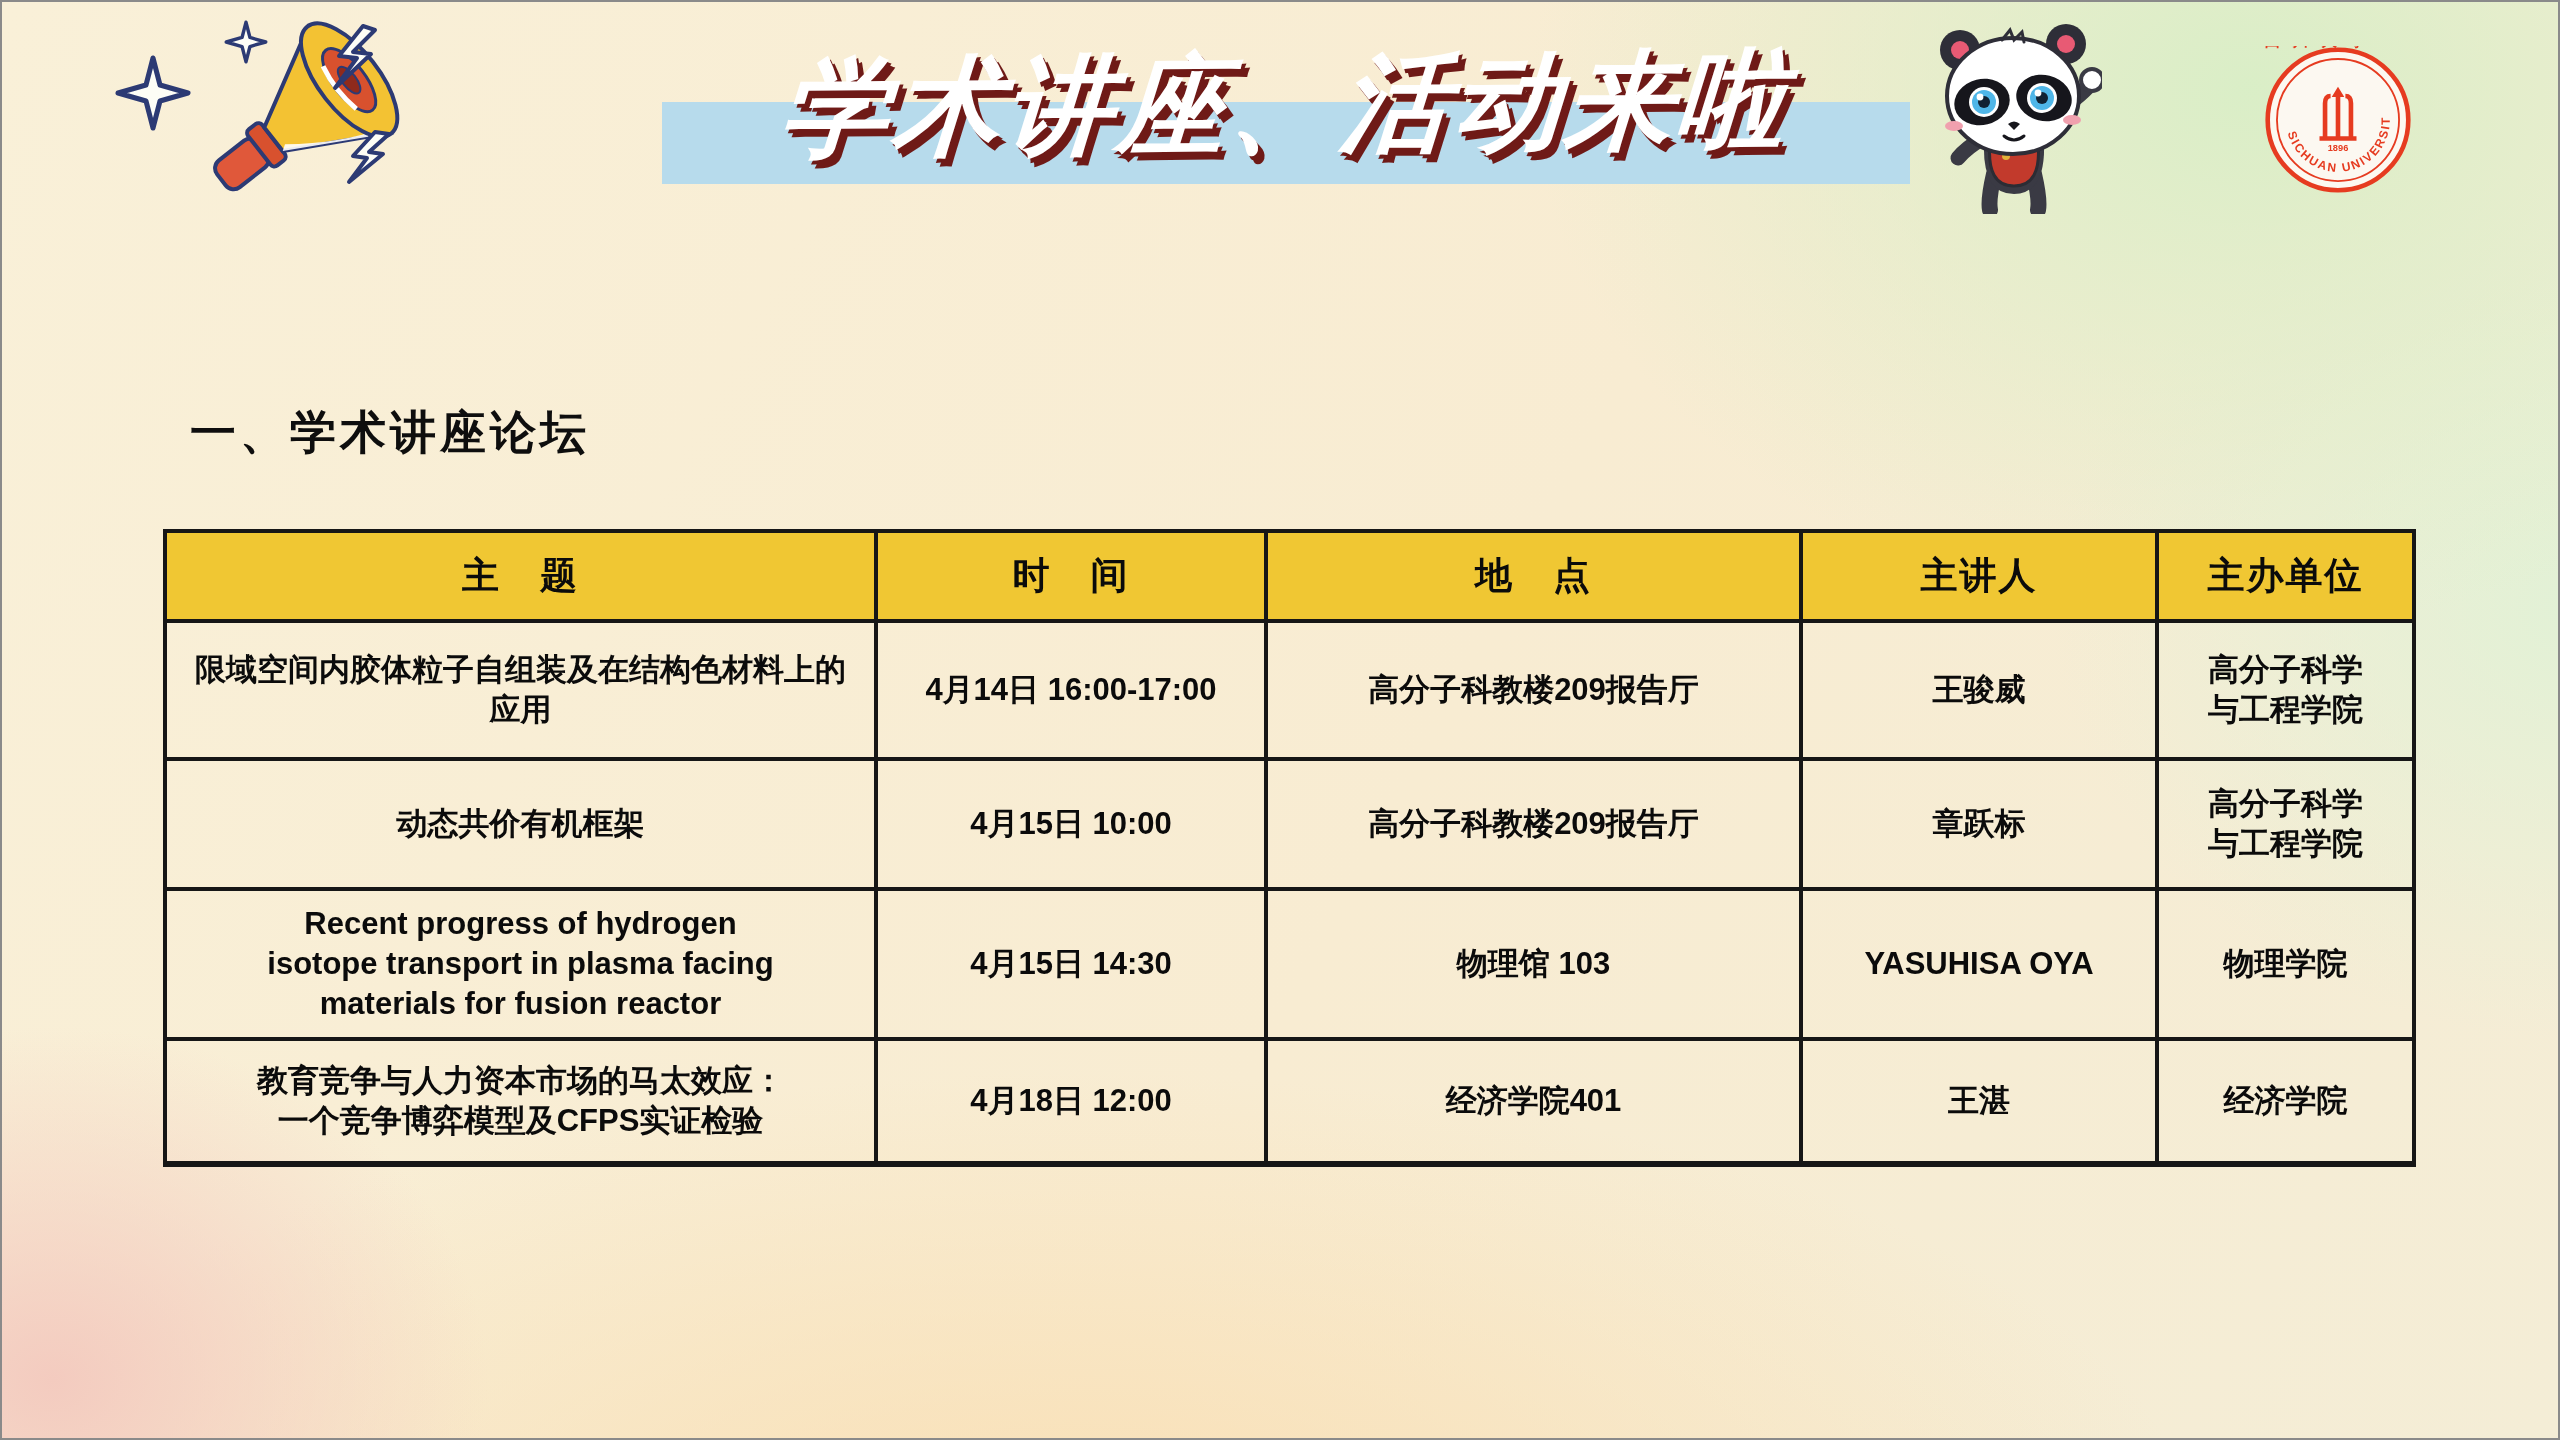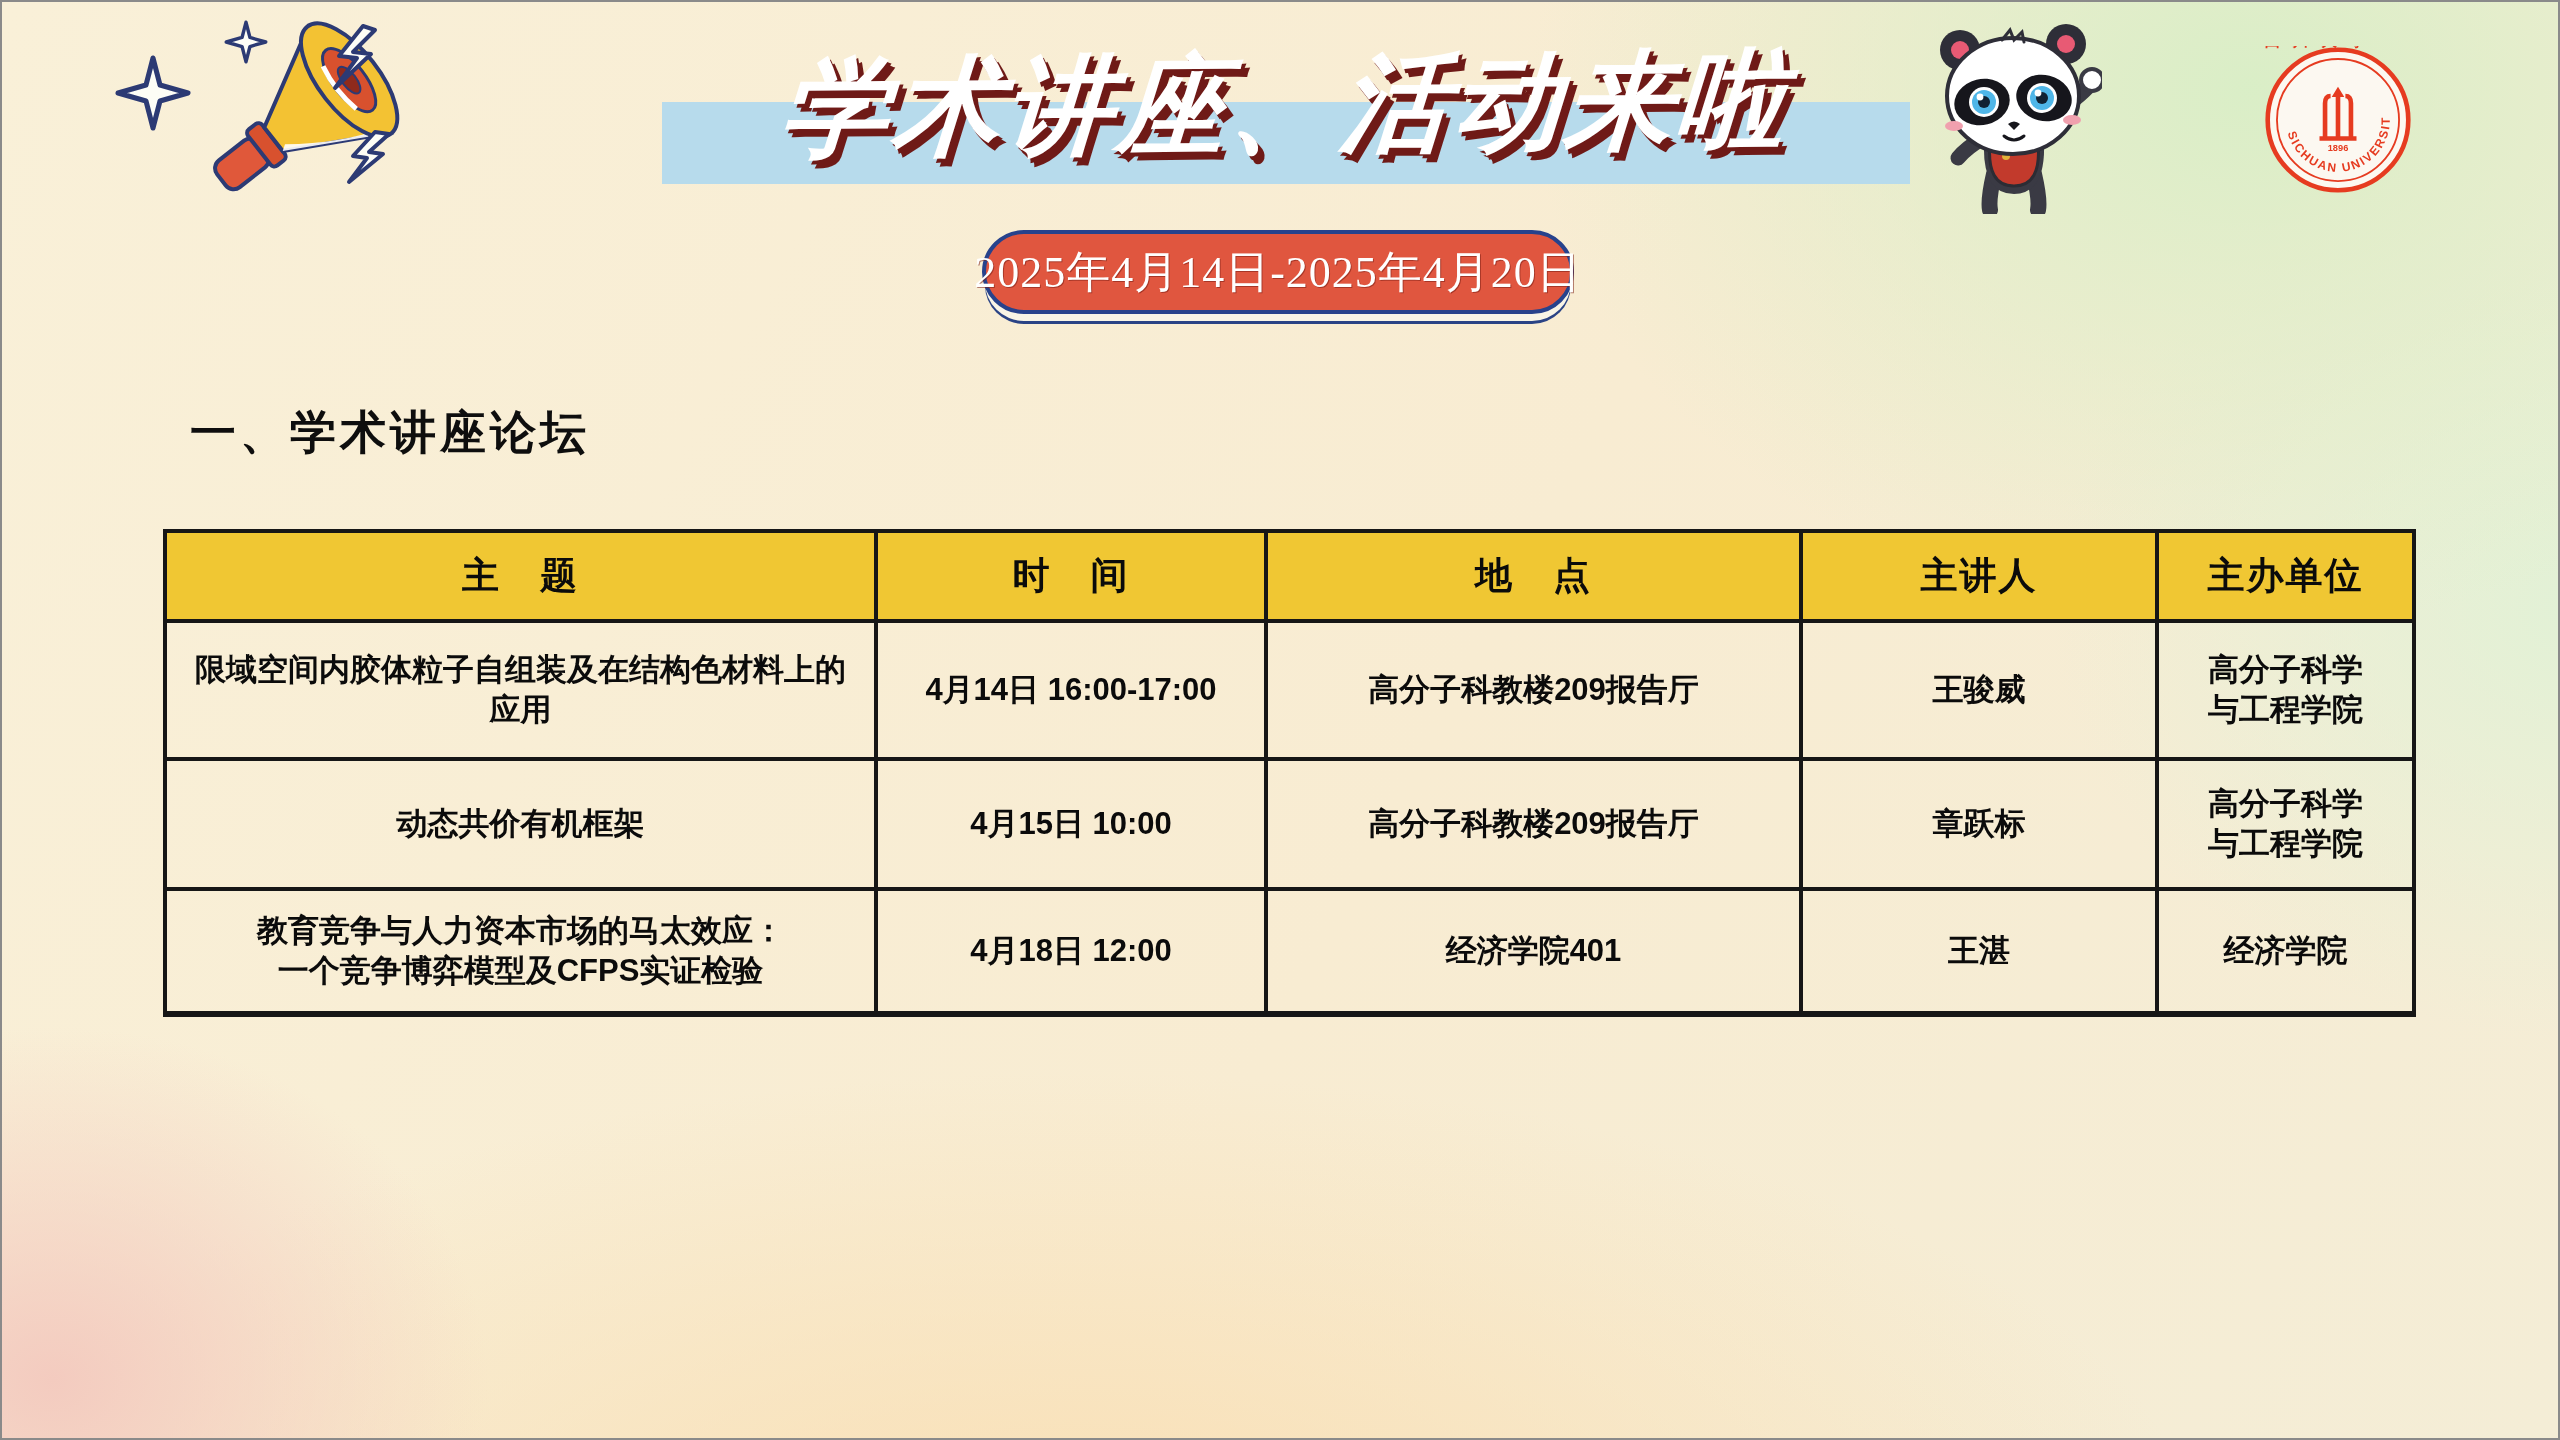--- a/index.html
+++ b/index.html
@@ -105,21 +105,20 @@
         <path d="M138 74 Q132 101 138 128" stroke="#ffffff" stroke-width="5" fill="none"></path>
       </g>
       <path d="M156 22 L132 52 L150 54 L128 84 L164 50 L146 48 L168 26 Z" fill="#fdfdf6" stroke="#2c3a74" stroke-width="4" stroke-linejoin="round"></path>
       <path d="M168 128 L146 152 L160 154 L142 178 L176 150 L162 148 L182 130 Z" fill="#fdfdf6" stroke="#2c3a74" stroke-width="4" stroke-linejoin="round"></path>
     </svg>
   </span>
 
   <div class="band"></div>
   <div class="main-title">学术讲座、活动来啦</div>
 
-  <div class="date-pill">2025年4月14日-2025年4月20日</div>
 
   <span class="panda">
     <svg width="170" height="190" viewBox="0 0 170 190">
 
       <path d="M118 92 Q146 74 158 60" stroke="#3a3a44" stroke-width="16" stroke-linecap="round" fill="none"></path>
       <circle cx="160" cy="56" r="11" fill="#ffffff" stroke="#3a3a44" stroke-width="4"></circle>
 
       <path d="M62 150 Q56 176 58 186" stroke="#3a3a44" stroke-width="16" stroke-linecap="round" fill="none"></path>
       <path d="M102 150 Q108 176 106 186" stroke="#3a3a44" stroke-width="16" stroke-linecap="round" fill="none"></path>
 
@@ -210,20 +209,29 @@
 与工程学院</td>
       </tr>
       <tr class="r2">
         <td>动态共价有机框架</td>
         <td>4月15日 10:00</td>
         <td>高分子科教楼209报告厅</td>
         <td>章跃标</td>
         <td>高分子科学
 与工程学院</td>
       </tr>
+      <tr class="r3">
+        <td>Recent progress of hydrogen
+isotope transport in plasma facing
+materials for fusion reactor</td>
+        <td>4月15日 14:30</td>
+        <td>物理馆 103</td>
+        <td>YASUHISA OYA</td>
+        <td>物理学院</td>
+      </tr>
       <tr class="r4">
         <td>教育竞争与人力资本市场的马太效应：
 一个竞争博弈模型及CFPS实证检验</td>
         <td>4月18日 12:00</td>
         <td>经济学院401</td>
         <td>王湛</td>
         <td>经济学院</td>
       </tr>
     </tbody>
   </table>

